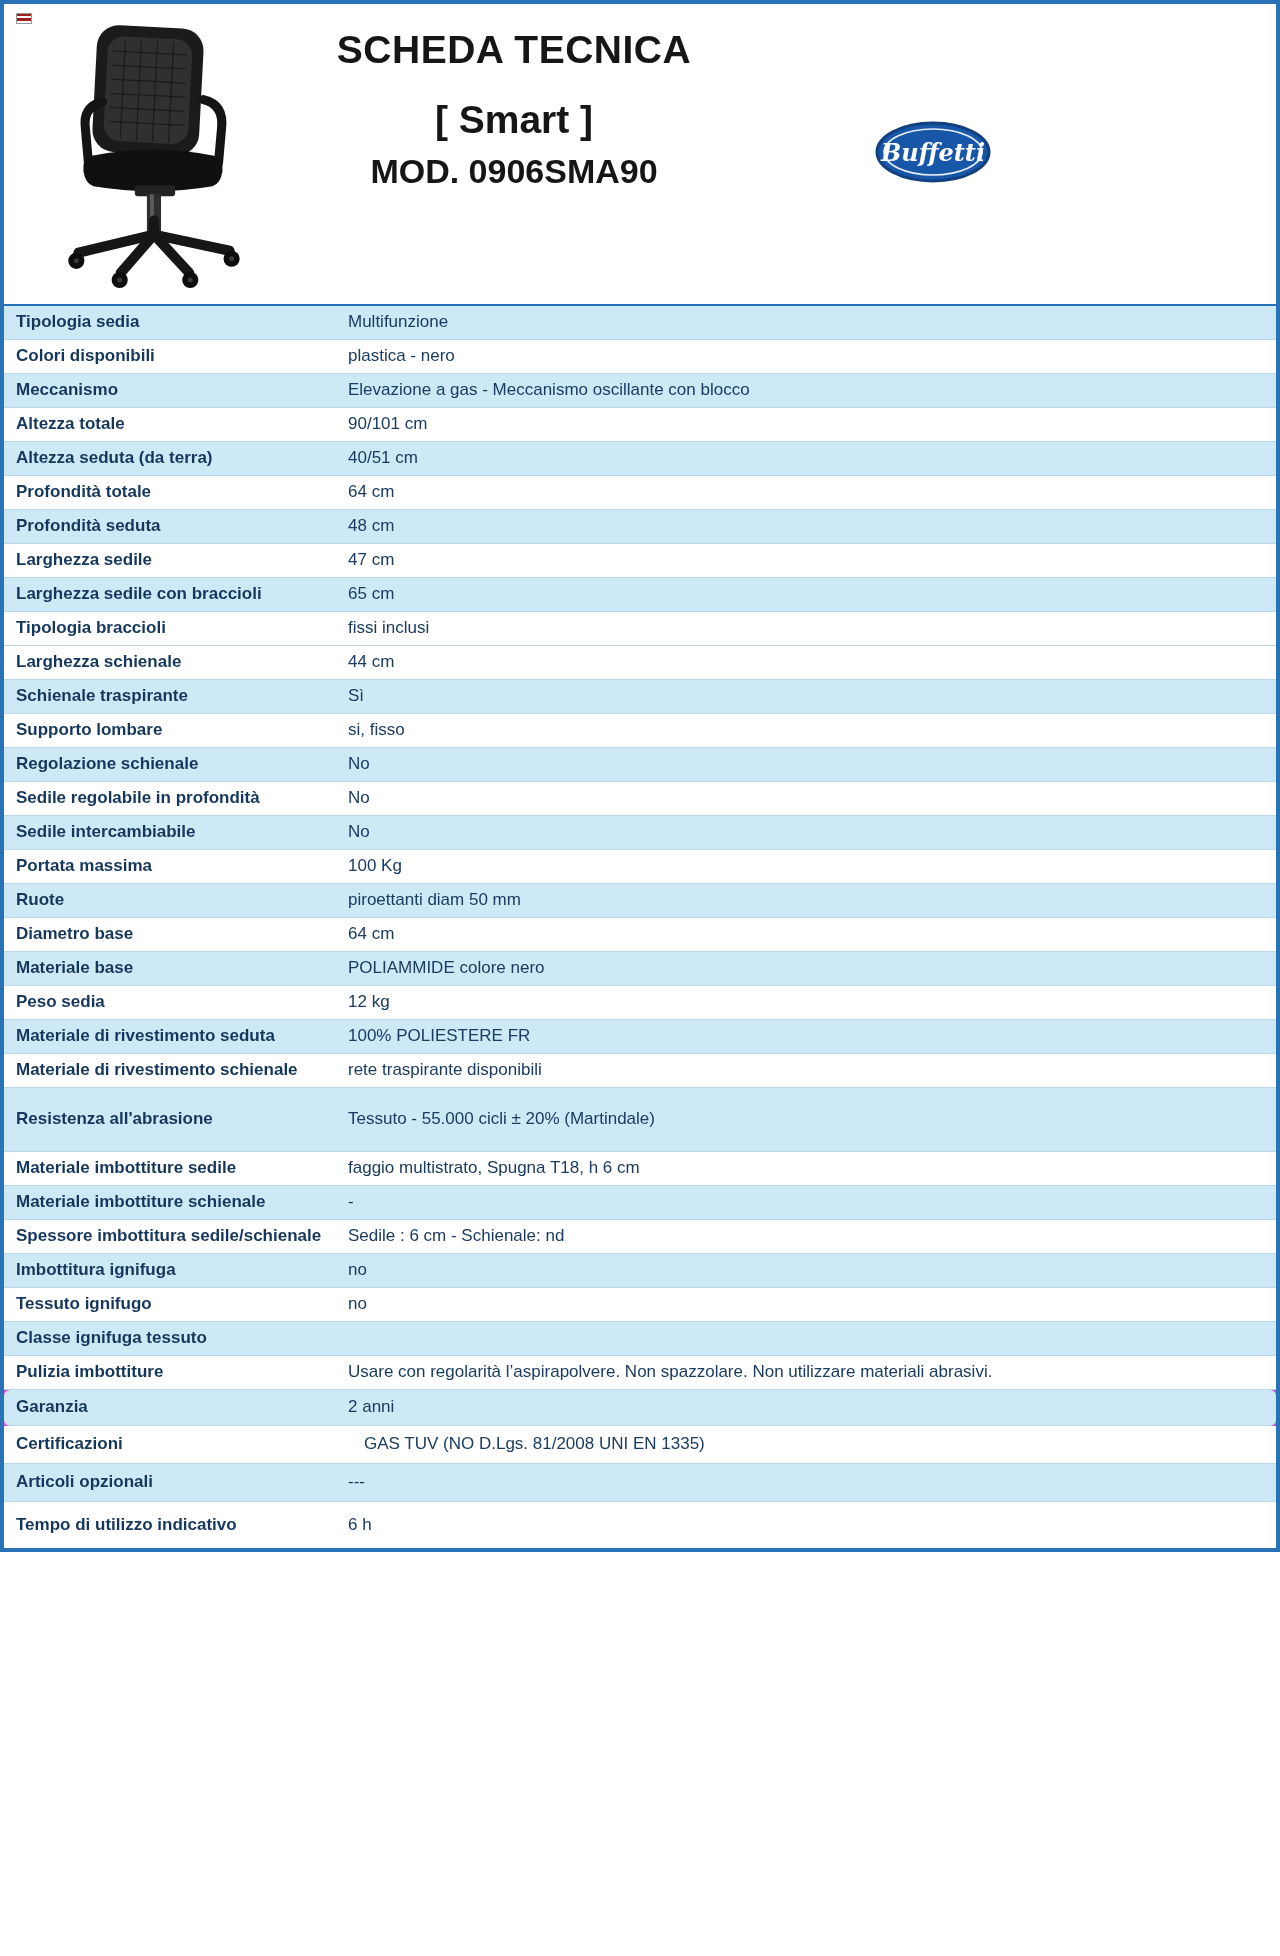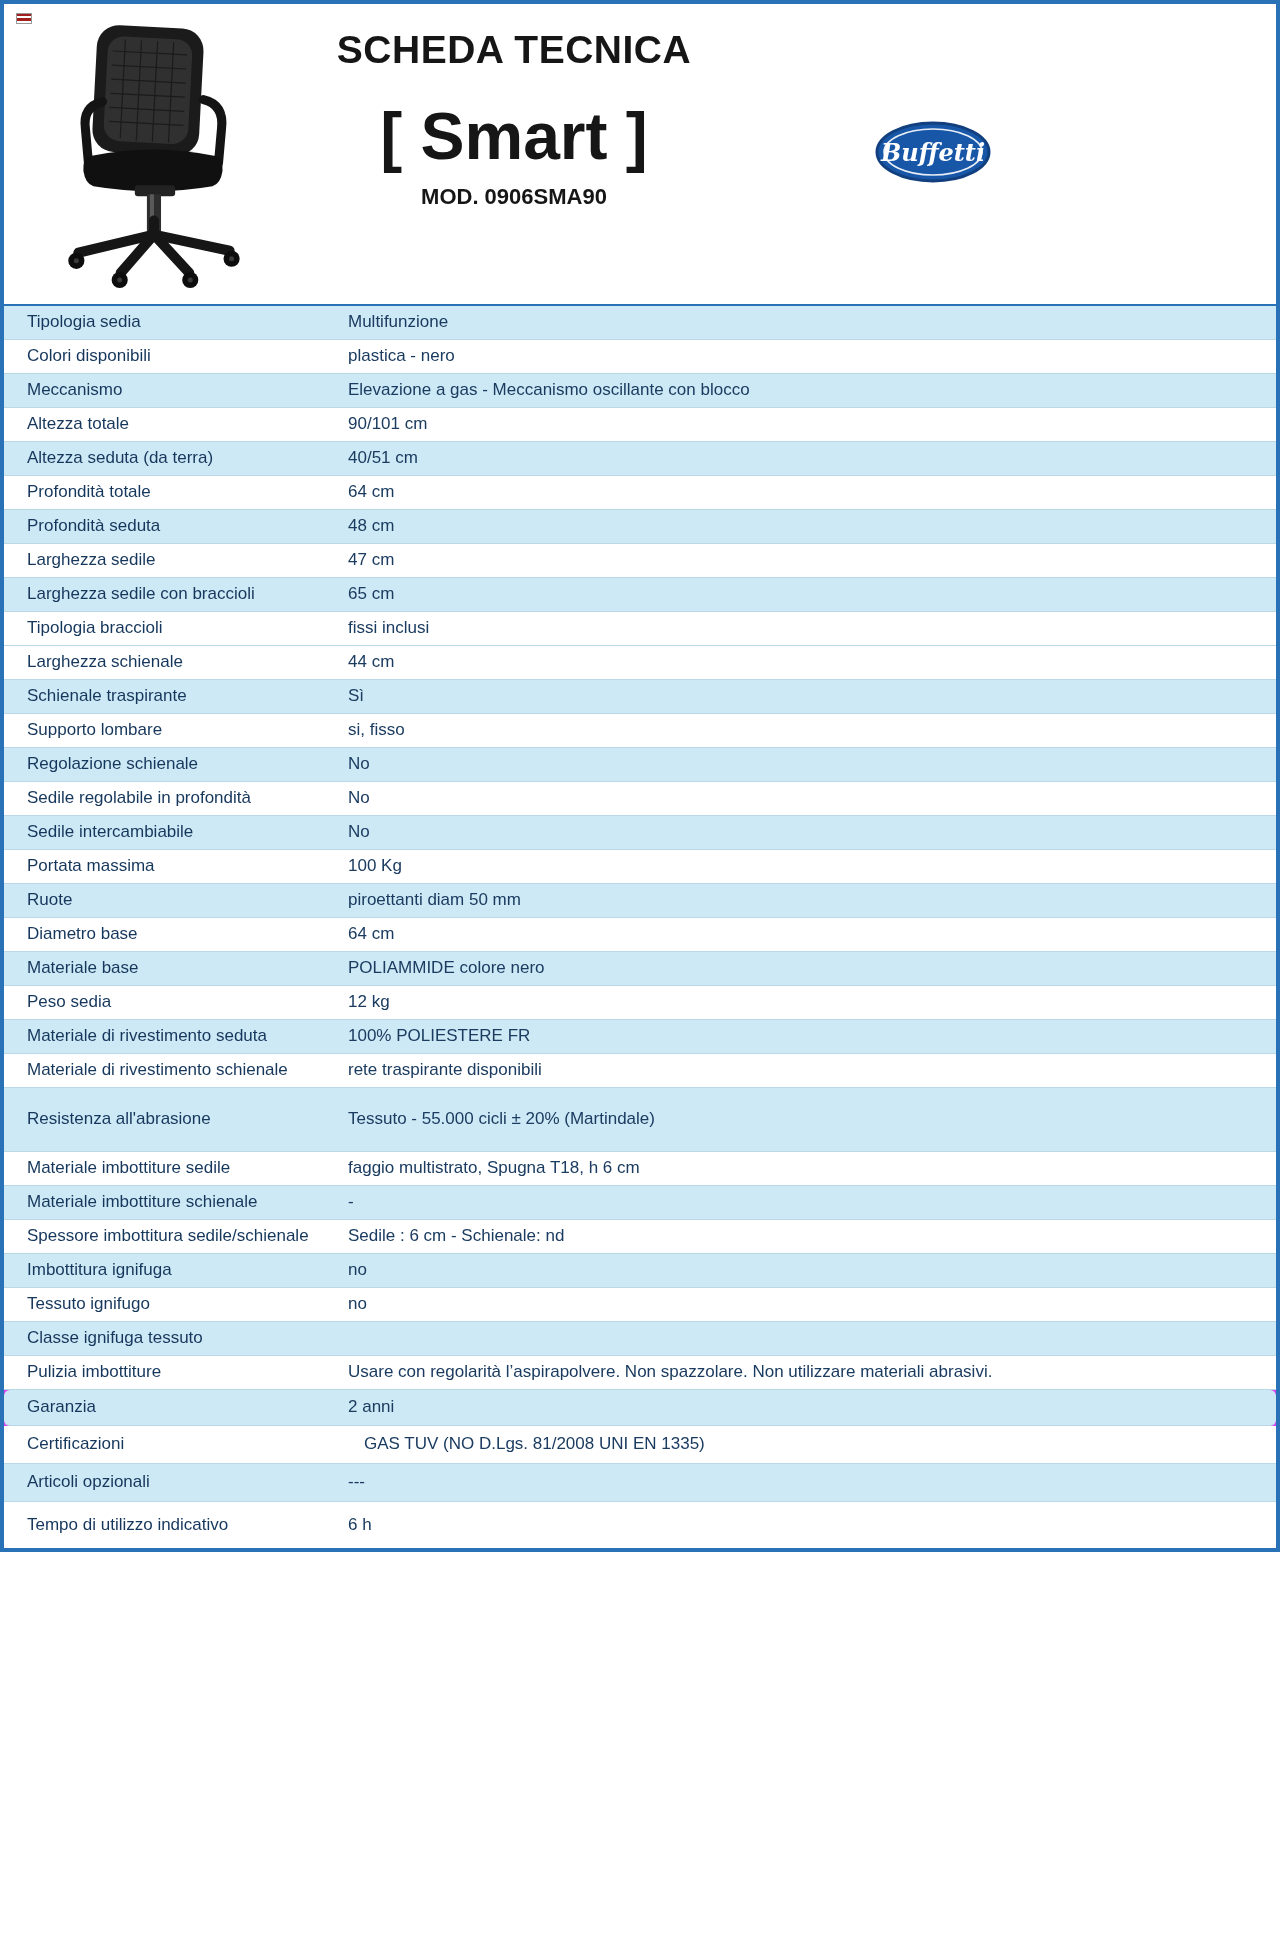--- a/index.html
+++ b/index.html
@@ -27,37 +27,37 @@
   .flag{
     position:absolute;left:12px;top:9px;width:16px;height:11px;
     background:linear-gradient(to bottom,#a02020 0 25%,#ffffff 25% 50%,#a02020 50% 75%,#ffffff 75% 100%);
     border:1px solid #999;
   }
   .chair{position:absolute;left:28px;top:16px;width:252px;height:274px;}
   .titles{
     position:absolute;left:252px;top:24px;width:516px;text-align:center;
   }
   .sheet-title{font-size:39px;font-weight:700;letter-spacing:.5px;color:#161616;}
-  .model-name{font-size:66px;font-weight:700;margin-top:26px;color:#161616;}
-  .model-code{font-size:22px;font-weight:700;margin-top:10px;color:#161616;}
+  .model-name{font-size:39px;font-weight:700;margin-top:26px;color:#161616;}
+  .model-code{font-size:34px;font-weight:700;margin-top:10px;color:#161616;}
   .logo{position:absolute;left:870px;top:116px;width:118px;height:64px;}
   
   .spec-table{border-top:2px solid var(--frame);}
   .row{
     display:flex;align-items:center;
     min-height:34px;
     border-bottom:1px solid var(--row-line);
     background:#fff;
   }
   .row.alt{background:var(--row-alt);}
   .row:last-child{border-bottom:none;}
   .cell{line-height:1.2;padding-top:2px;padding-bottom:2px;}
   .cell.label{
-    flex:0 0 344px;padding-left:23px;
-    font-weight:400;font-size:17px;color:var(--label-color);
+    flex:0 0 344px;padding-left:12px;
+    font-weight:700;font-size:17px;color:var(--label-color);
   }
   .cell.value{
     flex:1;padding-right:10px;
     font-size:17px;color:var(--value-color);
   }
 </style>
 </head>
 <body>
 
 <div class="page">

